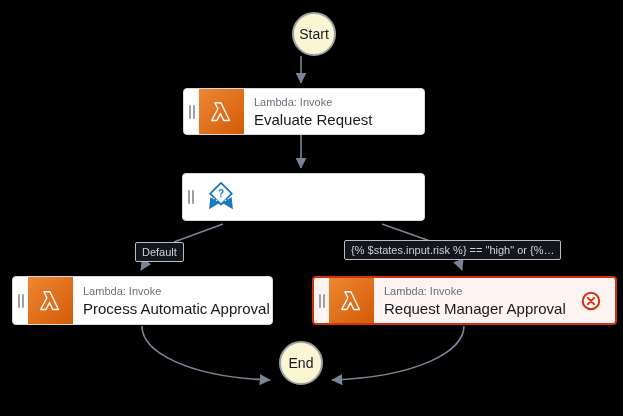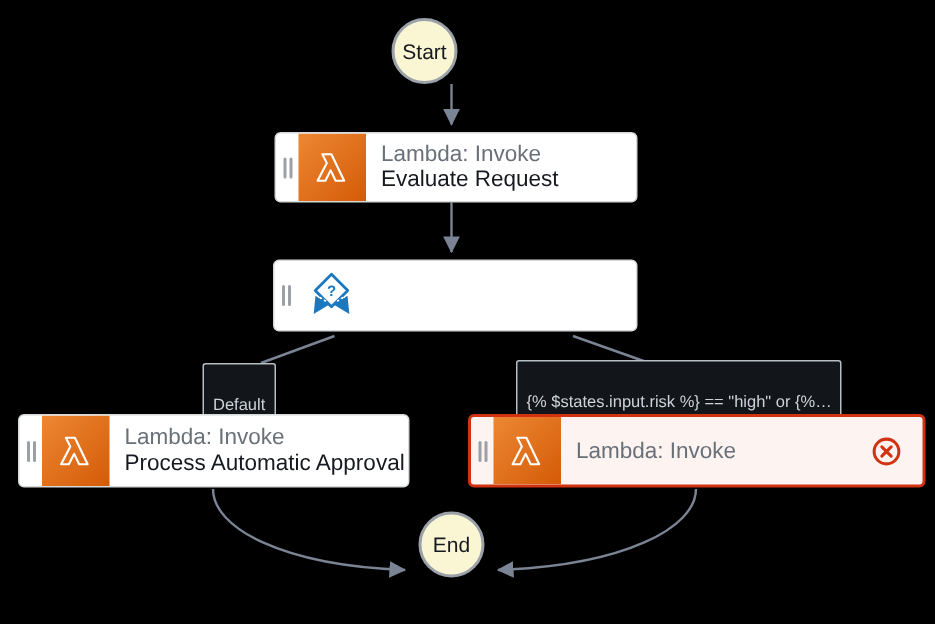--- a/index.html
+++ b/index.html
@@ -36,28 +36,28 @@
   .icon-tile {
     width:45px; flex:none;
     background:linear-gradient(135deg,#ed8733 0%,#d45b07 100%);
     display:flex; align-items:center; justify-content:center;
   }
   .icon-tile.choice { background:#ffffff; }
   .texts {
     display:flex; flex-direction:column; justify-content:center;
     padding:3px 10px; min-width:0; flex:1;
   }
-  .type-label { font-size:15px; color:#687078; line-height:15px; white-space:nowrap; }
+  .type-label { font-size:11px; color:#687078; line-height:15px; white-space:nowrap; }
   .title-label { font-size:15px; color:#16191f; line-height:19px; white-space:nowrap; }
   .error-badge { flex:none; align-self:center; margin-right:13px; width:22px; height:22px; }
 
   .edge-label {
     position:absolute; z-index:2;
     background:#121519; border:1px solid #b6bec4; color:#ced3d8;
-    font-size:11px; line-height:14px; padding:20px 6px; border-radius:2px;
+    font-size:11px; line-height:14px; padding:2px 6px; border-radius:2px;
     white-space:nowrap;
   }
 </style>
 </head>
 <body>
 
 <div id="canvas">
 
   <svg class="edges" width="623" height="416" viewBox="0 0 623 416">
     <defs>
@@ -70,21 +70,21 @@
       <path d="M301 135 L301 168" marker-end="url(#arrow)"></path>
       <path d="M223 224 L174 242"></path>
       <path d="M146 262 L141 270" marker-end="url(#arrow)"></path>
       <path d="M382 224 L430 241"></path>
       <path d="M459 262 L462 270" marker-end="url(#arrow)"></path>
       <path d="M142 326 C142 352 188 377 270 380" marker-end="url(#arrow)"></path>
       <path d="M464 326 C464 352 416 377 332 380" marker-end="url(#arrow)"></path>
     </g>
   </svg>
 
-  <div class="terminal" style="left:261px; top:12px;">
+  <div class="terminal" style="left:292px; top:12px;">
     <span>Start</span>
   </div>
 
   <div class="state-box" style="left:183px; top:88px; width:242px; height:47px;">
     <div class="handle">
       <div class="bar"></div>
         <div class="bar"></div>
     </div>
     <div class="icon-tile">
       <svg width="34" height="34" viewBox="0 0 48 48">
@@ -143,20 +143,21 @@
       <div class="bar"></div>
         <div class="bar"></div>
     </div>
     <div class="icon-tile">
       <svg width="34" height="34" viewBox="0 0 48 48">
         <path d="M14 11 H22.5 L34.5 36 H26.5 L21.8 26.2 L16.8 36 H9.5 L18.2 19.4 Z" fill="none" stroke="#ffffff" stroke-width="2" stroke-linejoin="round"></path>
       </svg>
     </div>
     <div class="texts">
       <span class="type-label">Lambda: Invoke</span>
+      <span class="title-label">Request Manager Approval</span>
     </div>
     <svg class="error-badge" viewBox="0 0 24 24">
       <circle cx="12" cy="12" r="9" fill="none" stroke="#d13212" stroke-width="2.2"></circle>
       <path d="M8.6 8.6 L15.4 15.4 M15.4 8.6 L8.6 15.4" stroke="#d13212" stroke-width="2.2" stroke-linecap="round"></path>
     </svg>
   </div>
 
   <div class="terminal" style="left:279px; top:341px;">
     <span>End</span>
   </div>

